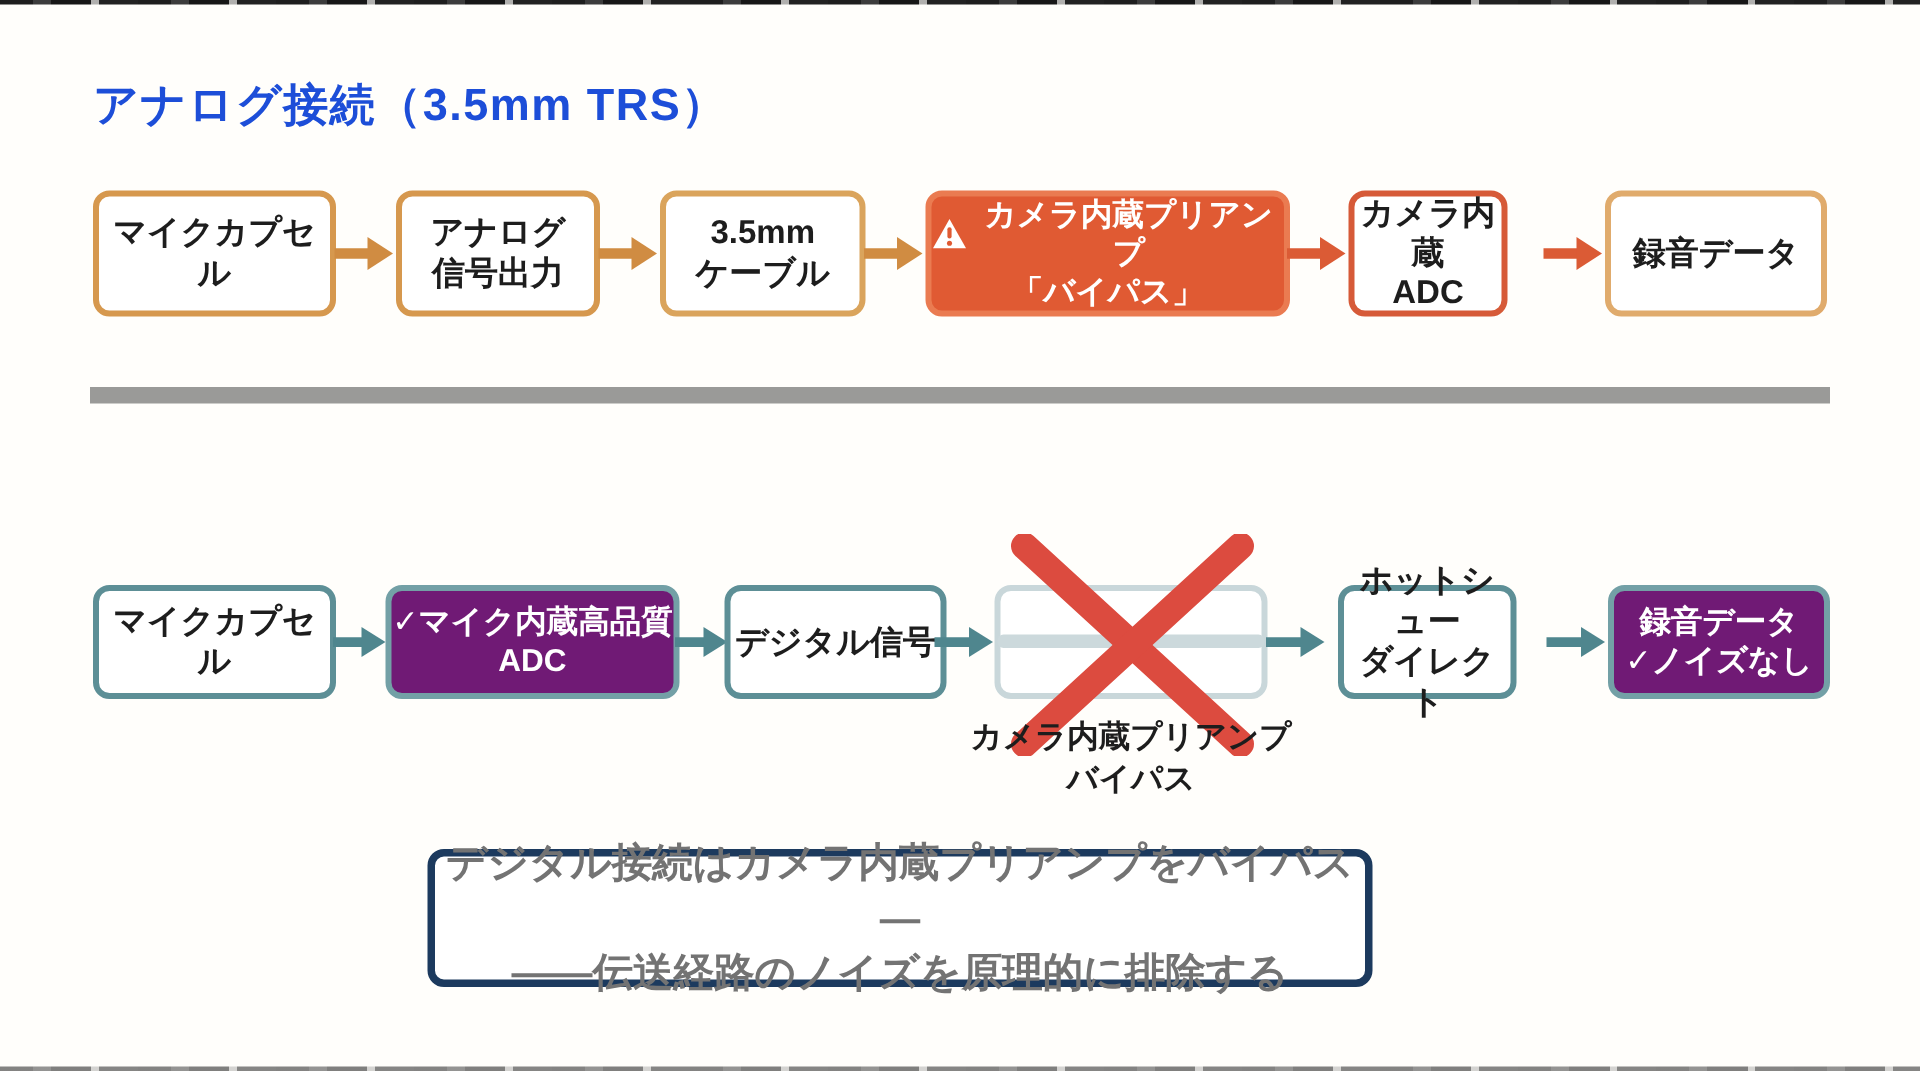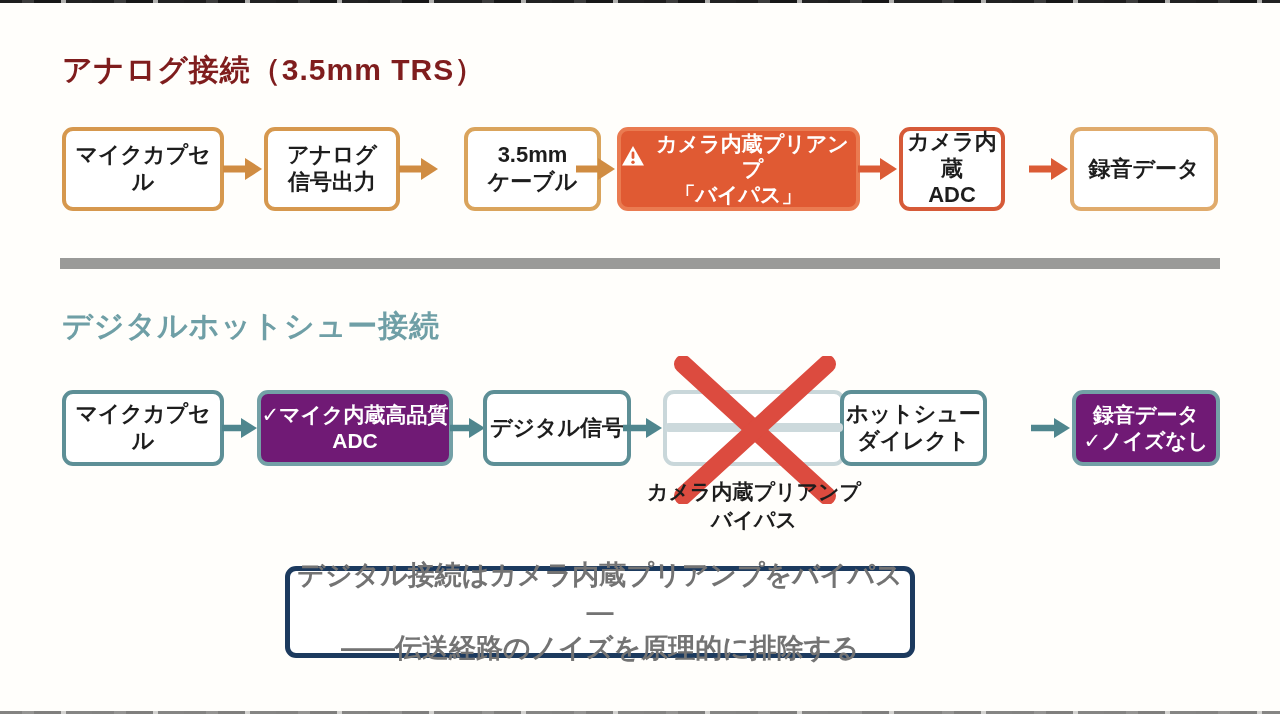--- a/index.html
+++ b/index.html
@@ -20,21 +20,21 @@
       rgba(30,30,30,.35) 61px 66px, #222 66px 92px);
   }
   .edge-strip.top { top: 0; height: 3px; }
   .edge-strip.bottom { bottom: 0; height: 3px; opacity: .55; }
 
   .heading {
     position: absolute; left: 62px;
     font-size: 30px; font-weight: 800; letter-spacing: 1px;
     white-space: nowrap;
   }
-  .heading.analog { top: 50px; color: #7f1d1d; }
+  .heading.analog { top: 50px; color: #1d4ed8; }
   .heading.digital { top: 306px; color: #6F9FA6; }
 
   .divider {
     position: absolute; left: 60px; top: 258px;
     width: 1160px; height: 11px; background: #9A9A98;
   }
 
   .box {
     position: absolute; display: flex; align-items: center; justify-content: center;
     border-radius: 11px; background: #ffffff;
@@ -110,21 +110,21 @@
     <div class="box b-gold" style="left:264px;width:136px;">
       <span class="box-label">アナログ
 信号出力</span>
     </div>
 
     <svg class="arrow" style="left:398px;" width="44" height="32" viewBox="0 0 44 32">
       <path d="M1 16 H27" stroke="#D08C42" stroke-width="7" fill="none"></path>
       <path d="M23 5 L40 16 L23 27 Z" fill="#D08C42"></path>
     </svg>
 
-    <div class="box b-gold2" style="left:440px;width:137px;margin-left:24px;">
+    <div class="box b-gold2" style="left:440px;width:137px;">
       <span class="box-label">3.5mm
 ケーブル</span>
     </div>
 
     <svg class="arrow" style="left:575px;" width="44" height="32" viewBox="0 0 44 32">
       <path d="M1 16 H27" stroke="#D08C42" stroke-width="7" fill="none"></path>
       <path d="M23 5 L40 16 L23 27 Z" fill="#D08C42"></path>
     </svg>
 
     <div class="box fill-warn" style="left:617px;width:243px;">
@@ -156,21 +156,20 @@
       <path d="M23 5 L40 16 L23 27 Z" fill="#DB5B35"></path>
     </svg>
 
     <div class="box b-gold3" style="left:1070px;width:148px;">
       <span class="box-label">録音データ</span>
     </div>
   </div>
 
   <div class="divider"></div>
 
-  <div class="heading digital">デジタルホットシュー接続</div>
 
   <div class="row2">
     <div class="box b-teal" style="left:62px;width:162px;">
       <span class="box-label">マイクカプセル</span>
     </div>
 
     <svg class="arrow" style="left:221px;" width="40" height="30" viewBox="0 0 40 30">
       <path d="M1 15 H24" stroke="#4F868E" stroke-width="6.5" fill="none"></path>
       <path d="M20 5 L36 15 L20 25 Z" fill="#4F868E"></path>
     </svg>
@@ -194,21 +193,21 @@
       <path d="M24 5 L40 15 L24 25 Z" fill="#4F868E"></path>
     </svg>
 
     <div class="box b-pale" style="left:663px;width:182px;"></div>
 
     <svg class="arrow" style="left:843px;" width="44" height="30" viewBox="0 0 44 30">
       <path d="M1 15 H28" stroke="#4F868E" stroke-width="6.5" fill="none"></path>
       <path d="M24 5 L40 15 L24 25 Z" fill="#4F868E"></path>
     </svg>
 
-    <div class="box b-teal" style="left:840px;width:147px;">
+    <div class="box b-teal" style="left:892px;width:119px;">
       <span class="box-label">ホットシュー
 ダイレクト</span>
     </div>
 
     <svg class="arrow" style="left:1030px;" width="44" height="30" viewBox="0 0 44 30">
       <path d="M1 15 H28" stroke="#4F868E" stroke-width="6.5" fill="none"></path>
       <path d="M24 5 L40 15 L24 25 Z" fill="#4F868E"></path>
     </svg>
 
     <div class="box fill-teal" style="left:1072px;width:148px;">

